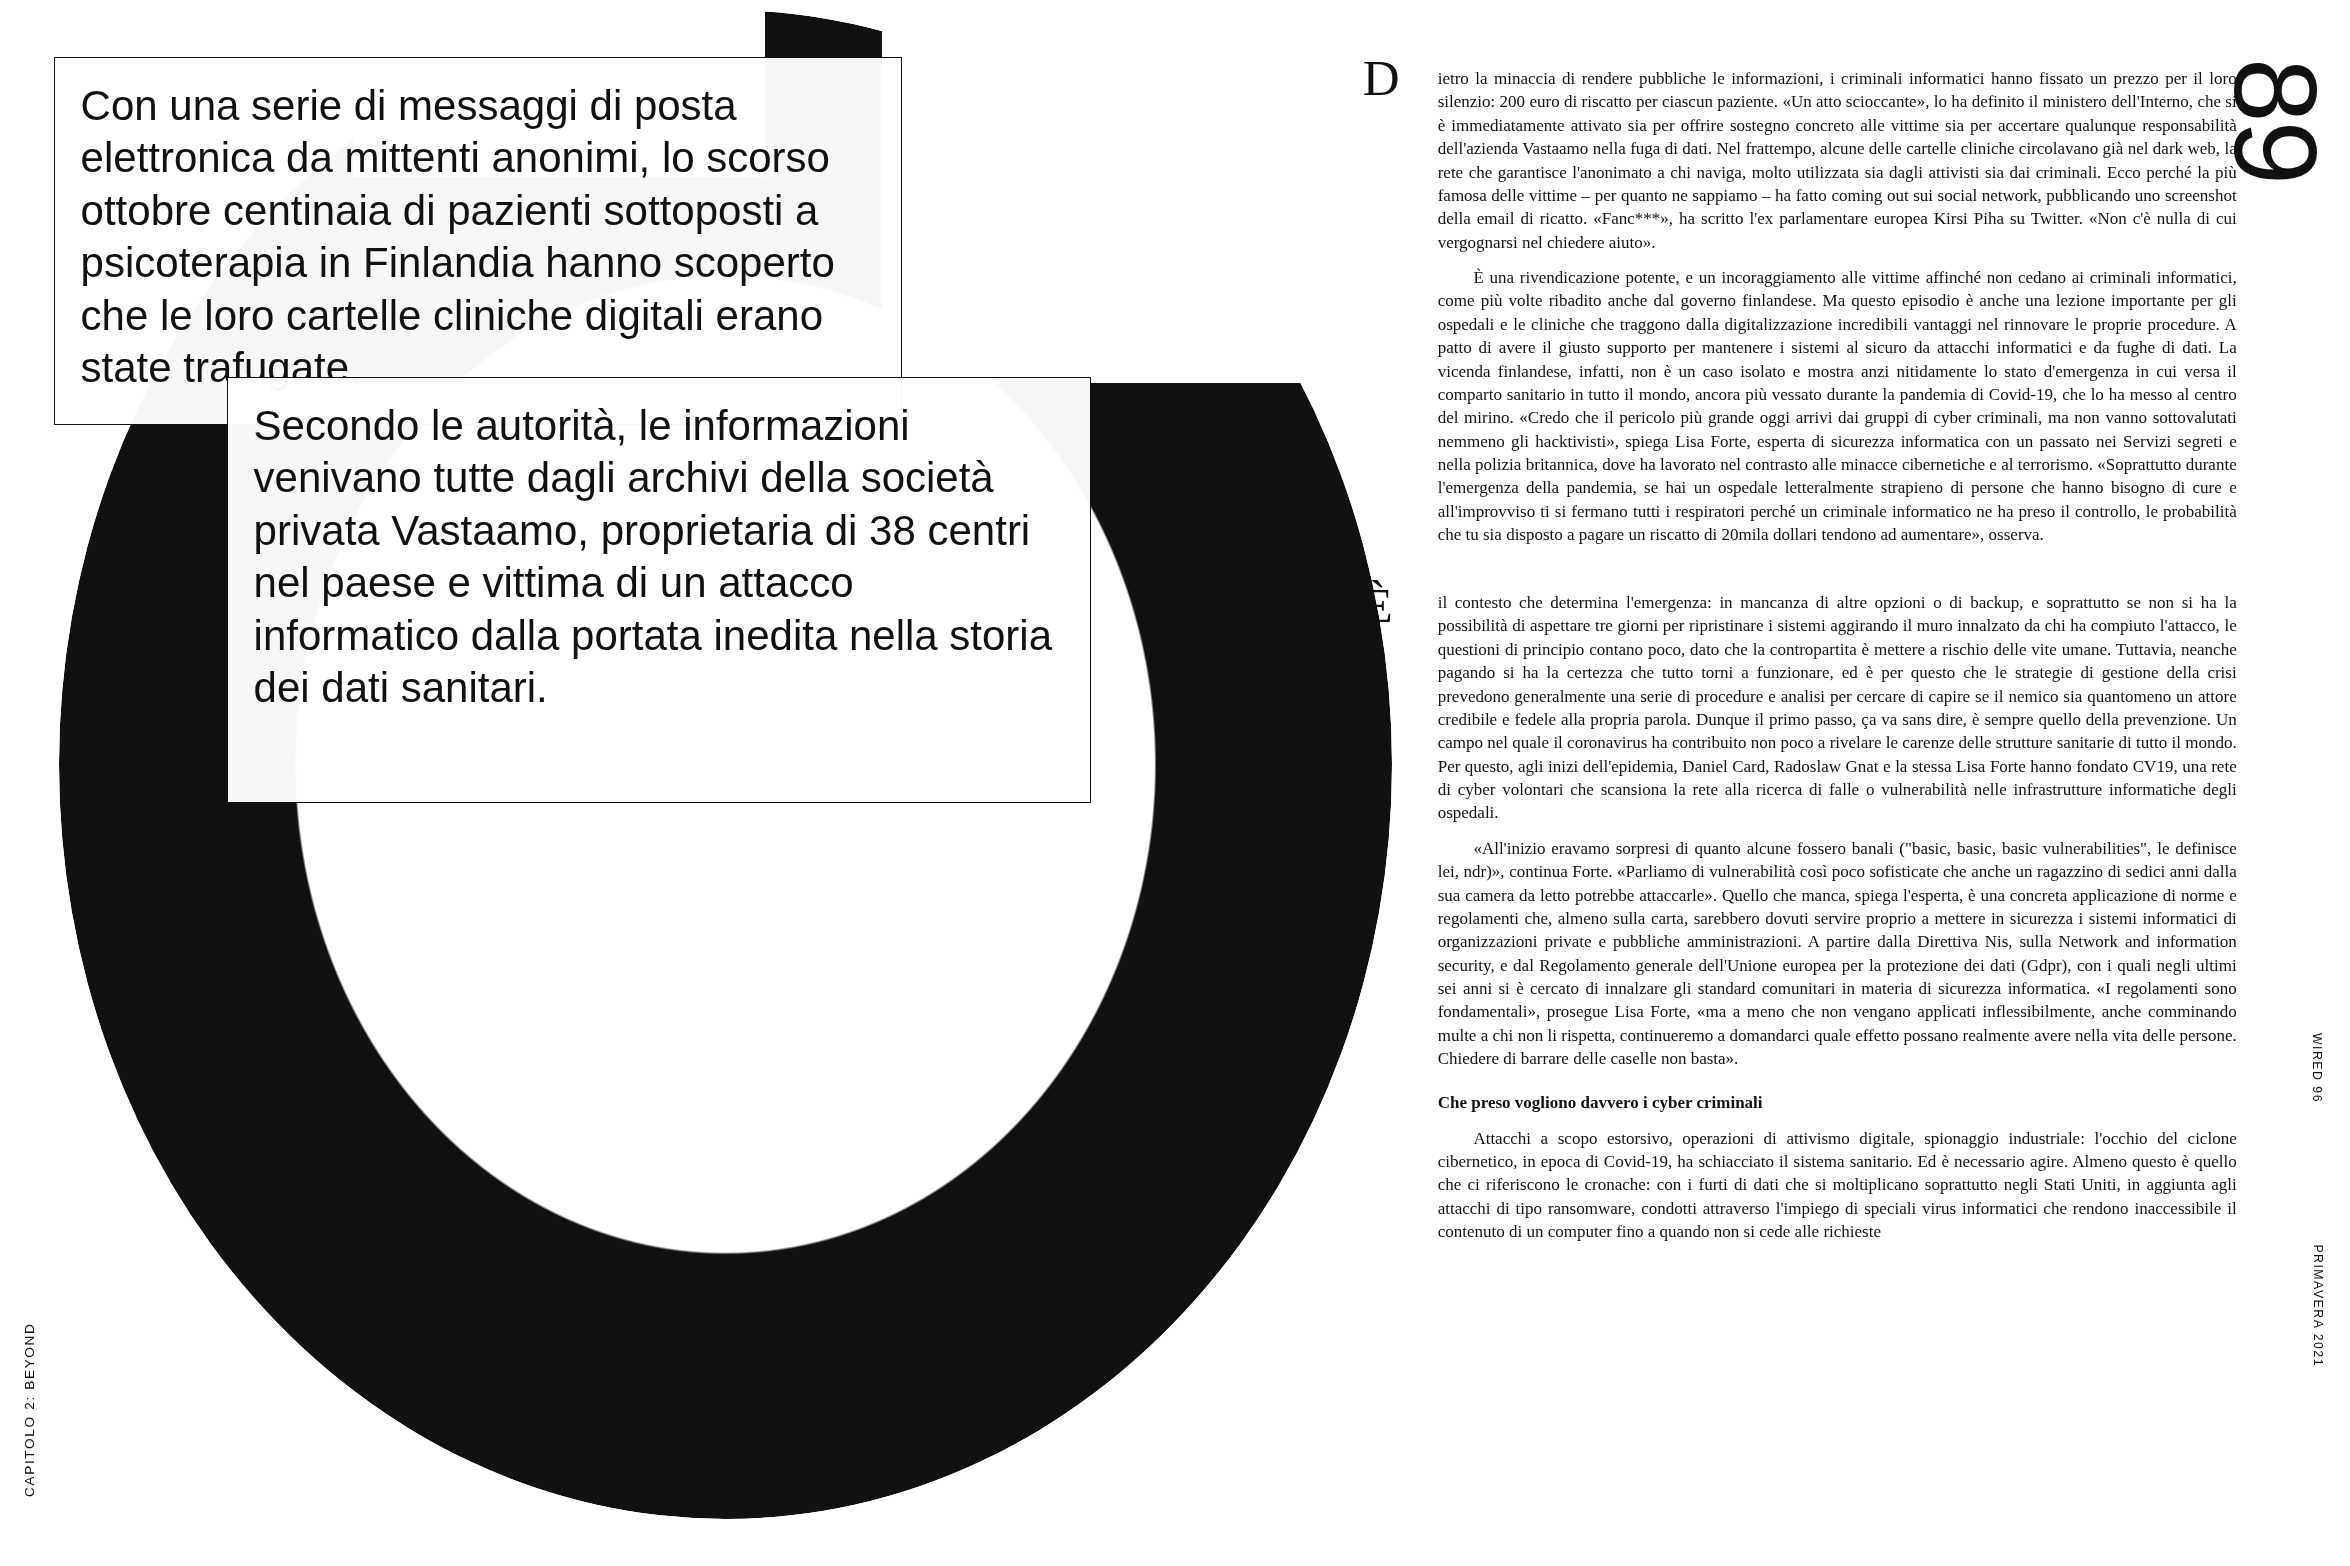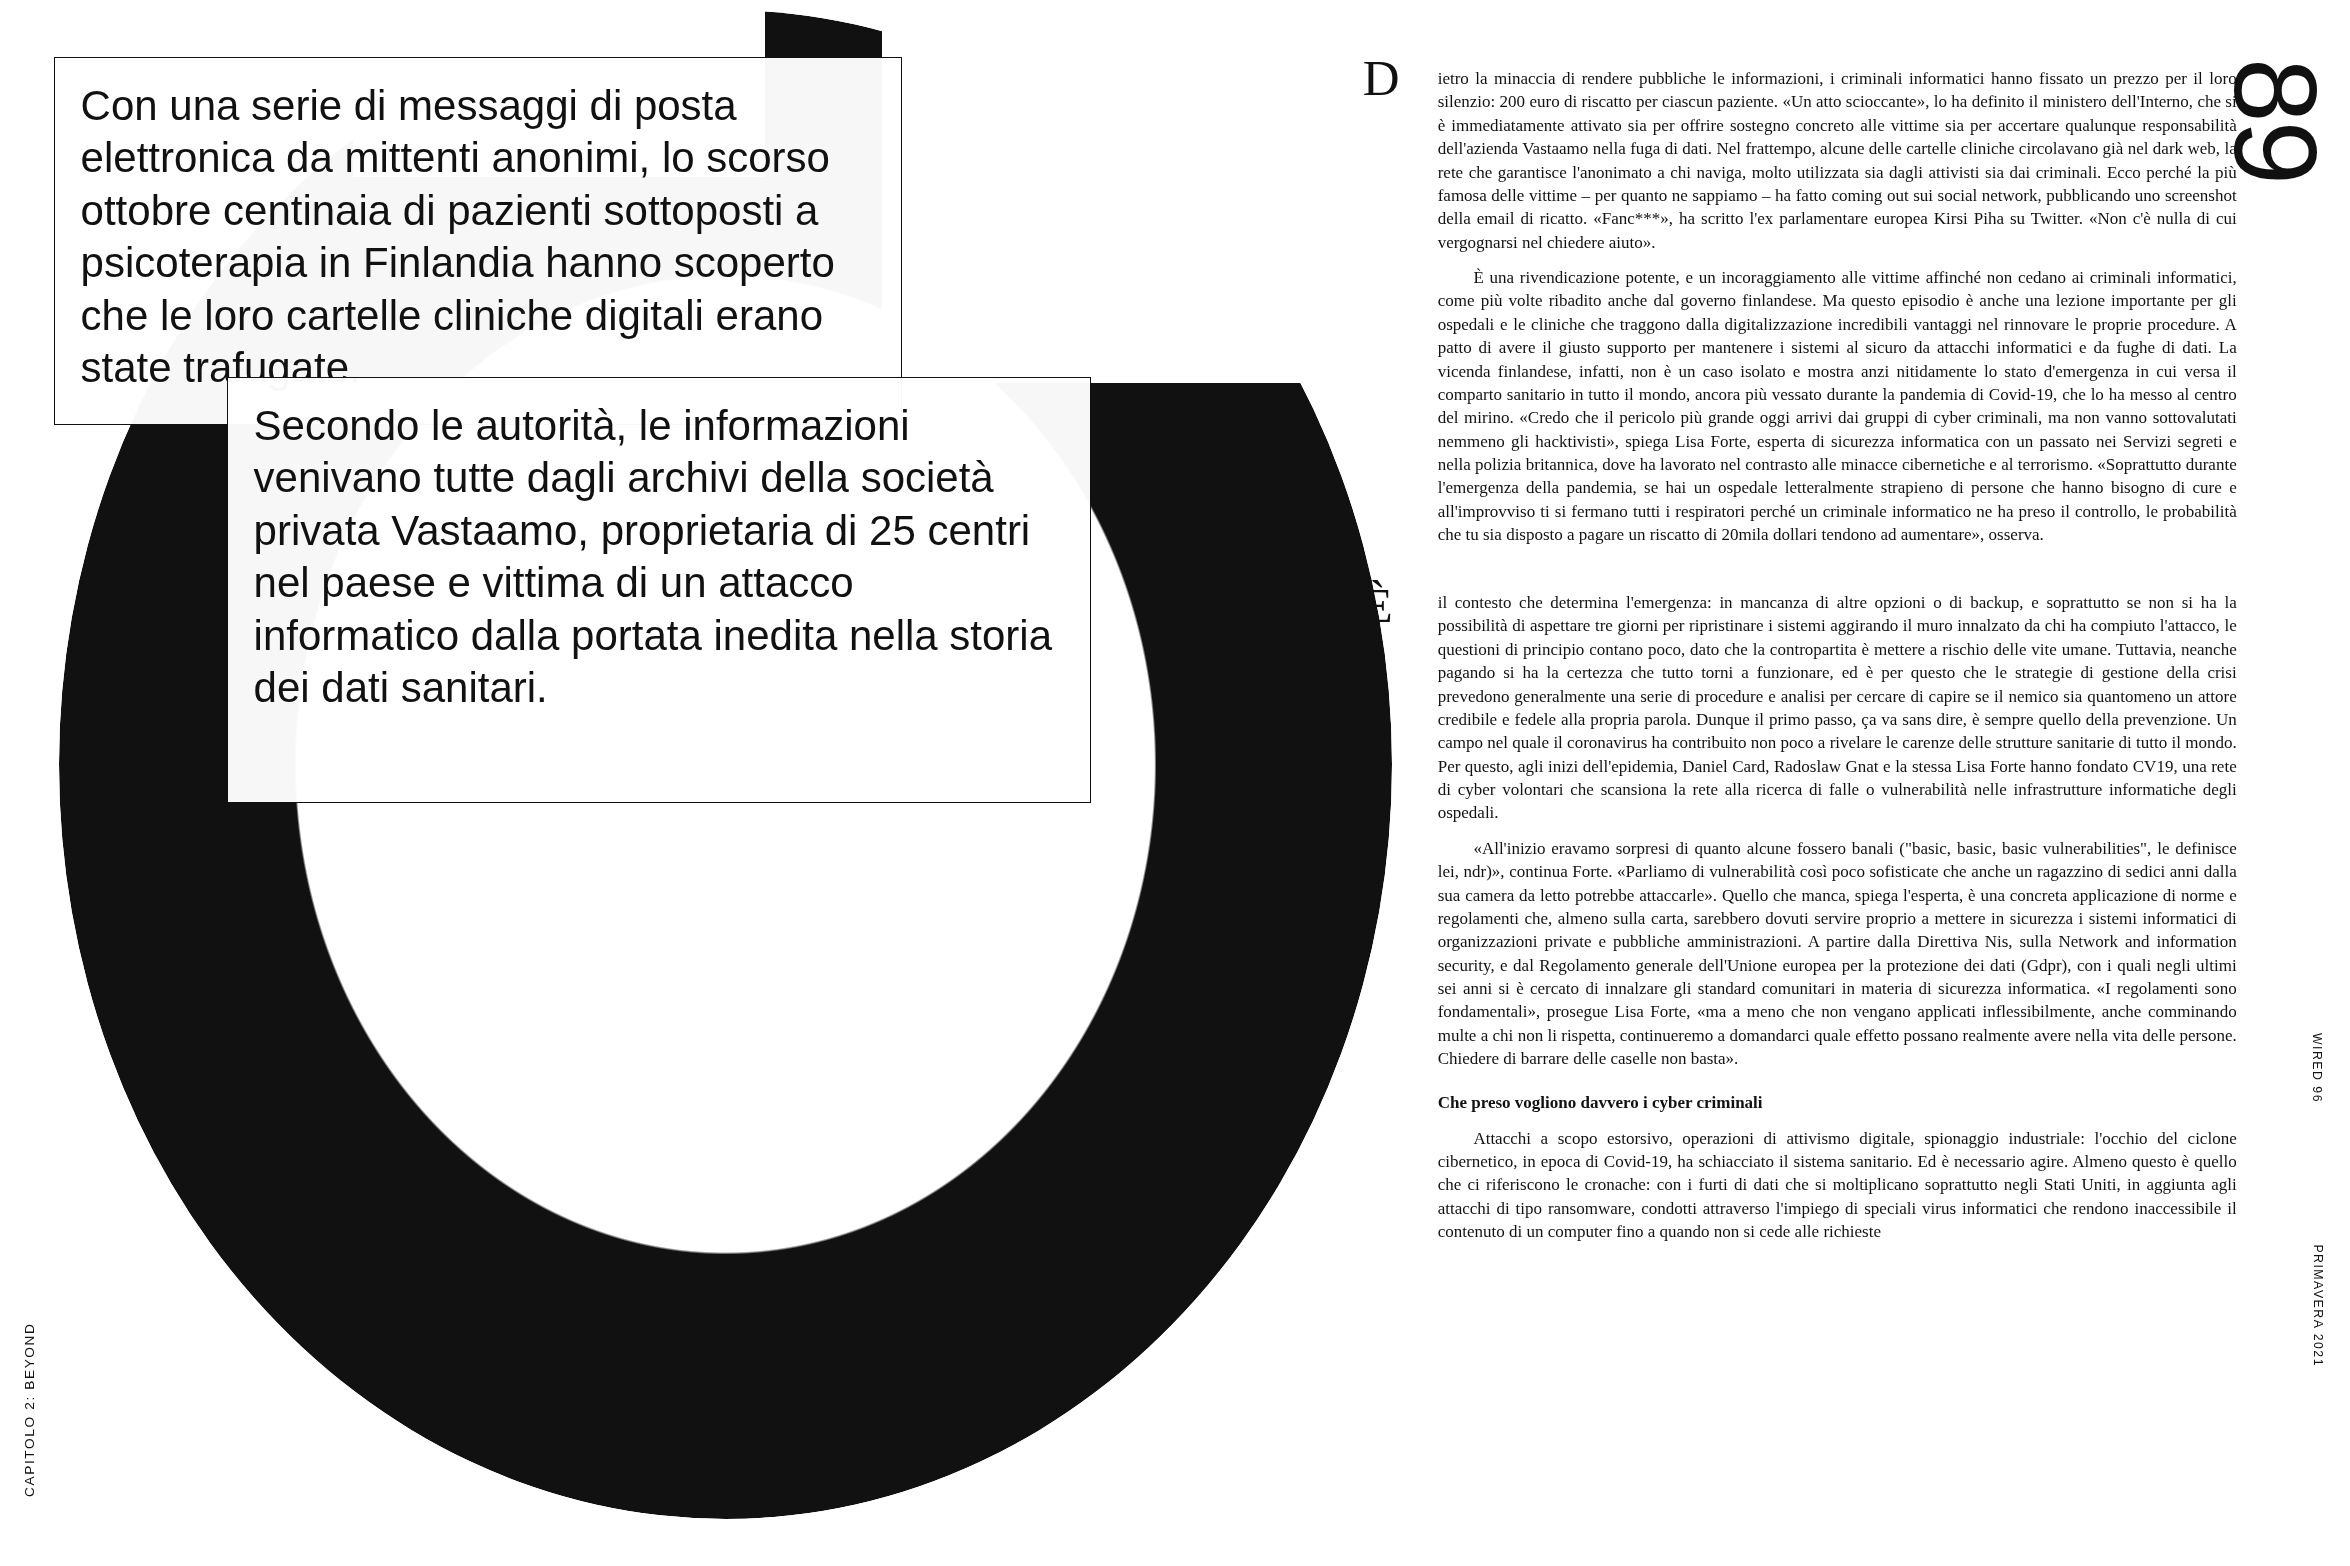--- a/index.html
+++ b/index.html
@@ -210,21 +210,21 @@
       <div class="ring"></div>
       <div class="ring-gap"></div>
       <div class="ring-gap2"></div>
     </div>
 
     <div class="standfirst sf-1">
       <p>Con una serie di messaggi di posta elettronica da mittenti anonimi, lo scorso ottobre centinaia di pazienti sottoposti a psicoterapia in Finlandia hanno scoperto che le loro cartelle cliniche digitali erano state trafugate.</p>
     </div>
 
     <div class="standfirst sf-2">
-      <p>Secondo le autorità, le informazioni venivano tutte dagli archivi della società privata Vastaamo, proprietaria di 25 centri nel paese e vittima di un attacco informatico dalla portata inedita nella storia dei dati sanitari.</p>
+      <p>Secondo le autorità, le informazioni venivano tutte dagli archivi della società privata Vastaamo, proprietaria di 38 centri nel paese e vittima di un attacco informatico dalla portata inedita nella storia dei dati sanitari.</p>
     </div>
 
     <div class="left-runner">CAPITOLO 2: BEYOND</div>
   </div>
 
   <div class="right-page">
 
     <div class="folio">89</div>
 
     <div class="body-col">

